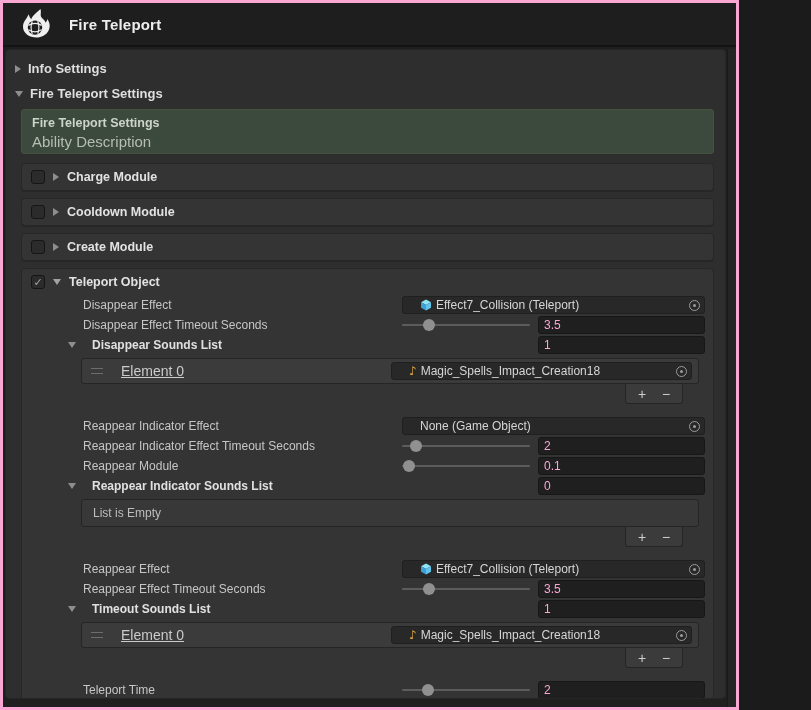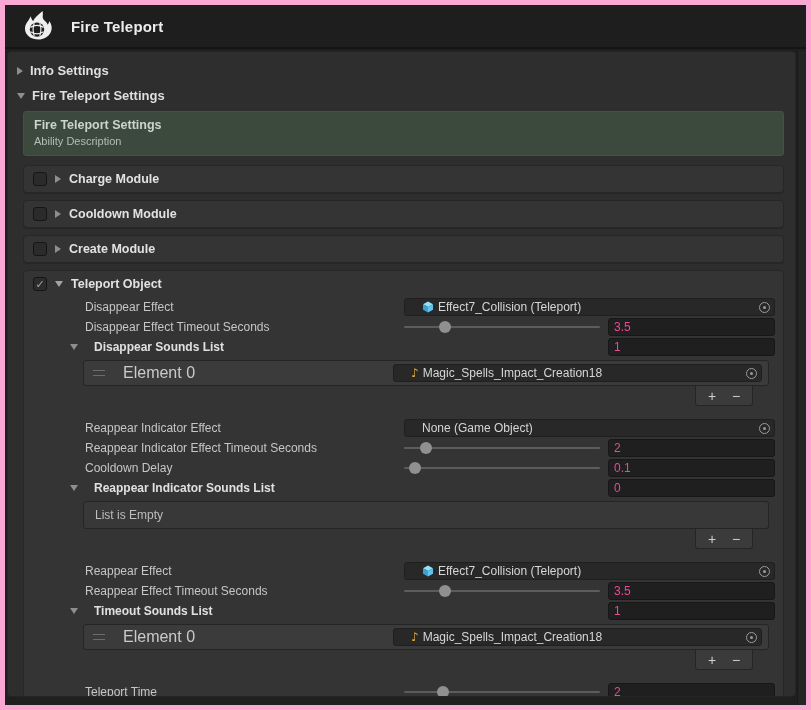--- a/index.html
+++ b/index.html
@@ -1,17 +1,17 @@
 <!DOCTYPE html>
 <html><head>
 <meta charset="utf-8">
 <style>
   * { margin:0; padding:0; box-sizing:border-box; }
   html,body { width:811px; height:710px; background:#1b1b1b; font-family:"Liberation Sans","DejaVu Sans",sans-serif; }
-  .window { position:relative; width:811px; height:710px; background:#1f1f1f; overflow:hidden; border:5px solid #f9a8d4; }
+  .window { position:relative; width:739px; height:710px; background:#1f1f1f; overflow:hidden; border:3px solid #f9a8d4; }
 
   
   .titlebar { height:44px; background:#1e1e1e; border-bottom:2px solid #141414; display:flex; align-items:center; padding-left:16px; gap:18px; }
   .titlebar .app-title { font-size:15px; font-weight:bold; color:#ededed; letter-spacing:.2px; }
 
   
   .scroll-strip { position:absolute; top:46px; right:0; bottom:0; width:9px; background:#242424; border-left:1px solid #191919; }
 
   
   .panel { position:absolute; top:46px; left:2px; right:10px; bottom:8px; background:#2e2e2e; border:1px solid #252525; border-radius:4px; padding:6px 5px 0 5px; overflow:hidden; }
@@ -19,21 +19,21 @@
   .foldout-row { height:25px; display:flex; align-items:center; gap:7px; padding-left:4px; cursor:default;text-align:center; }
   .foldout-row .fold-label { font-size:13px; font-weight:bold; color:#dfdfdf; }
 
   .tri-right { width:0; height:0; border-left:6px solid #8e8e8e; border-top:4px solid transparent; border-bottom:4px solid transparent; }
   .tri-down  { width:0; height:0; border-top:6px solid #a2a2a2; border-left:4px solid transparent; border-right:4px solid transparent; }
   .tri-down.dim { border-top-color:#8e8e8e; }
 
   
   .desc-box { margin:3px 6px 9px 10px; height:45px; background:#3c4a3d; border:1px solid #44523f; border-radius:3px; padding:6px 10px 0 10px; }
   .desc-title { font-size:12.5px; font-weight:bold; color:#ccd4cc; margin-bottom:3px; }
-  .desc-sub { font-size:11px; color:#b5bdb5; }
+  .desc-sub { font-size:15px; color:#b5bdb5; }
 
   
   .module-box { margin:0 6px 7px 10px; background:#343434; border:1px solid #272727; border-radius:4px; box-shadow:0 1px 0 #262626; }
   .module-header { height:26px; display:flex; align-items:center; gap:8px; padding:0 9px; }
   .module-header .mod-label { font-size:12.5px; font-weight:bold; color:#e2e2e2; }
   .checkbox { width:14px; height:14px; background:#2b2b2b; border:1px solid #151515; border-radius:3px; display:flex; align-items:center; justify-content:center; }
   .checkbox .check { font-size:11px; line-height:1; color:#a5a5a5; }
 
   
   .tm-body { padding-bottom:12px; }
@@ -48,27 +48,27 @@
   .objfield .obj-text { flex:1; font-size:12px; color:#d6d6d6; white-space:nowrap; overflow:hidden; }
   .picker { flex:0 0 auto; width:11px; height:11px; border:1px solid #9b9b9b; border-radius:50%; position:relative; margin-left:2px; }
   .picker::after { content:""; position:absolute; left:50%; top:50%; width:3px; height:3px; margin:-1.5px 0 0 -1.5px; border-radius:50%; background:#9b9b9b; }
   .cube-icon { display:flex; width:12px; height:12px; }
   .note-icon { font-size:12px; line-height:1; color:#e7a93c; font-family:"DejaVu Sans",sans-serif; }
 
   
   .slider { position:relative; flex:1; height:20px; margin-right:8px; }
   .slider-track { position:absolute; left:0; right:0; top:9px; height:2px; background:#5c5c5c; border-radius:1px; }
   .slider-knob { position:absolute; top:4px; left:var(--pct); width:12px; height:12px; margin-left:-6px; border-radius:50%; background:#909090; }
-  .numfield { flex:0 0 50px; height:18px; background:#1f1f1f; border:1px solid #171717; border-radius:3px; color:#ec4899; font-size:12px; font-family:"Liberation Sans",sans-serif; padding:0 5px; outline:none; }
+  .numfield { flex:0 0 50px; height:18px; background:#1f1f1f; border:1px solid #171717; border-radius:3px; color:#f9a8d4; font-size:12px; font-family:"Liberation Sans",sans-serif; padding:0 5px; outline:none; }
 
   
   .list-box { margin:3px 14px 0 59px; background:#383838; border:1px solid #252525; border-radius:3px; }
   .element-row { height:24px; display:flex; align-items:center; padding:0 6px 0 9px; background:#3b3b3b; border-radius:3px; }
   .drag-handle { width:12px; height:6px; border-top:1px solid #7d7d7d; border-bottom:1px solid #7d7d7d; margin-right:18px; opacity:.75; }
-  .element-label { flex:0 0 270px; font-size:16px; color:#cacaca; }
+  .element-label { flex:0 0 270px; font-size:14px; color:#cacaca;text-decoration:underline; }
   .empty-row { height:26px; display:flex; align-items:center; padding-left:11px; font-size:12px; color:#bdbdbd; }
   .list-footer { display:flex; justify-content:flex-end; padding-right:30px; }
   .footer-box { width:58px; height:20px; background:#3b3b3b; border:1px solid #252525; border-top:none; border-radius:0 0 3px 3px; display:flex; align-items:center; justify-content:space-evenly; }
   .footer-btn { font-size:14px; color:#cfcfcf; line-height:1; cursor:default; padding:0 4px; }
 </style>
 </head>
 <body>
 
 <div class="window">
 
@@ -201,21 +201,21 @@
         <div class="row">
           <span class="plabel">Reappear Indicator Effect Timeout Seconds</span>
           <div class="slider" style="--pct:11%">
             <div class="slider-track"></div>
             <div class="slider-knob"></div>
           </div>
           <input class="numfield" value="2" style="">
         </div>
 
         <div class="row">
-          <span class="plabel">Cooldown Delay</span>
+          <span class="plabel">Reappear Module</span>
           <div class="slider" style="--pct:5.5%">
             <div class="slider-track"></div>
             <div class="slider-knob"></div>
           </div>
           <input class="numfield" value="0.1" style="">
         </div>
 
         <div class="row list-head">
           <span class="lh-label">
             <span class="tri-down dim"></span>

